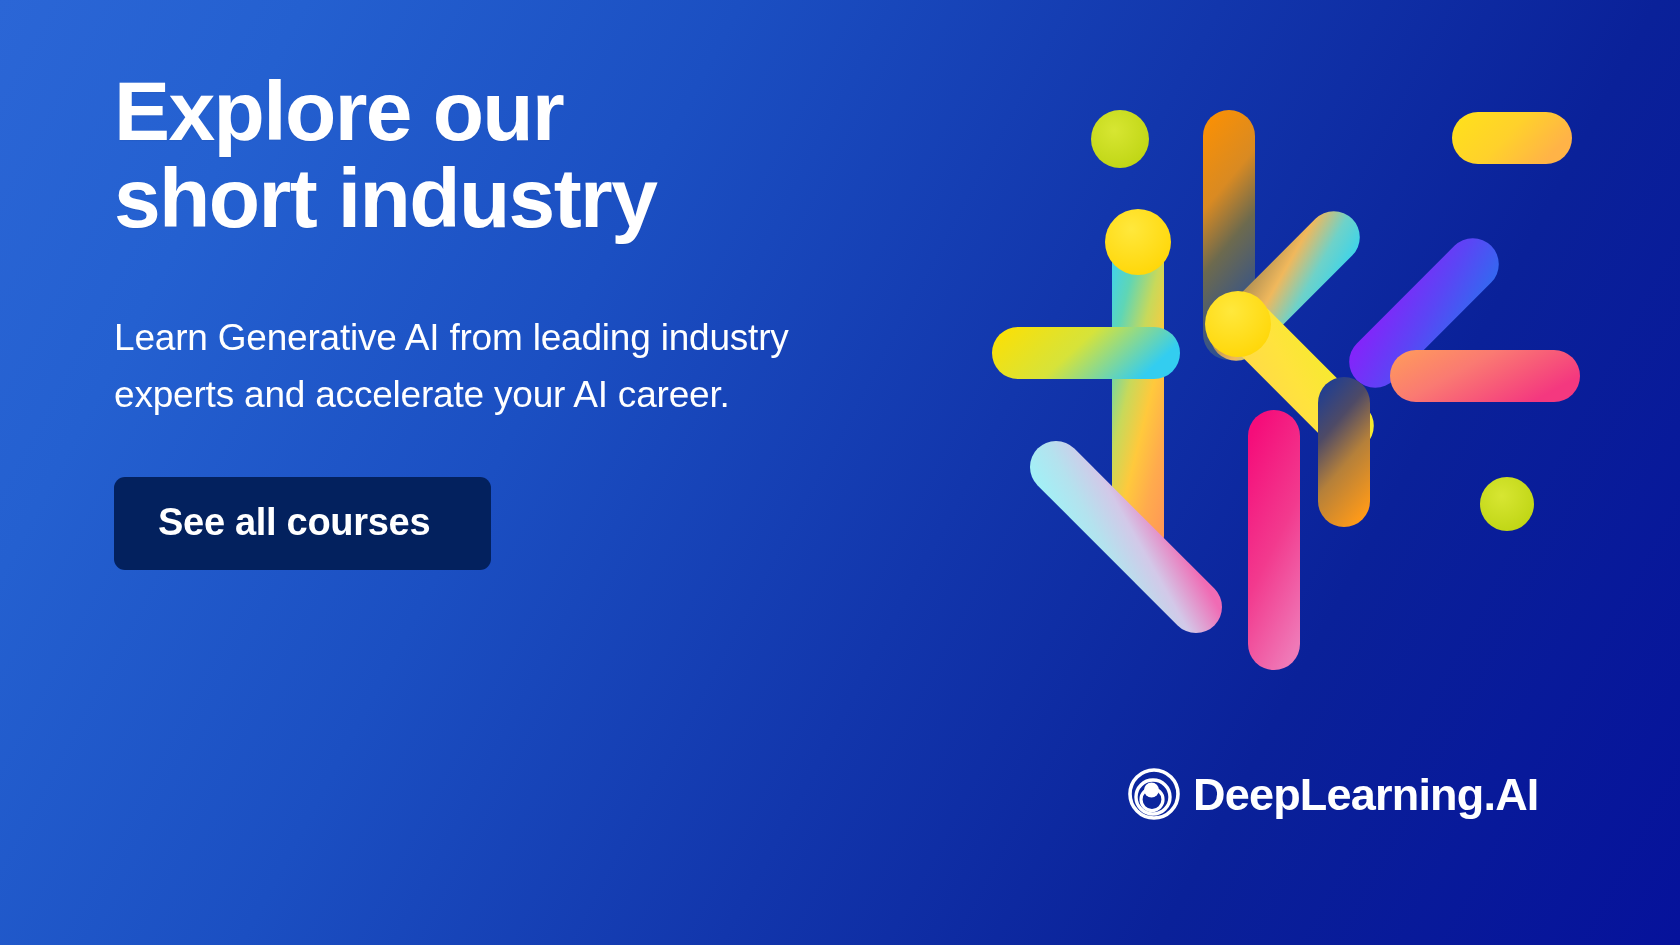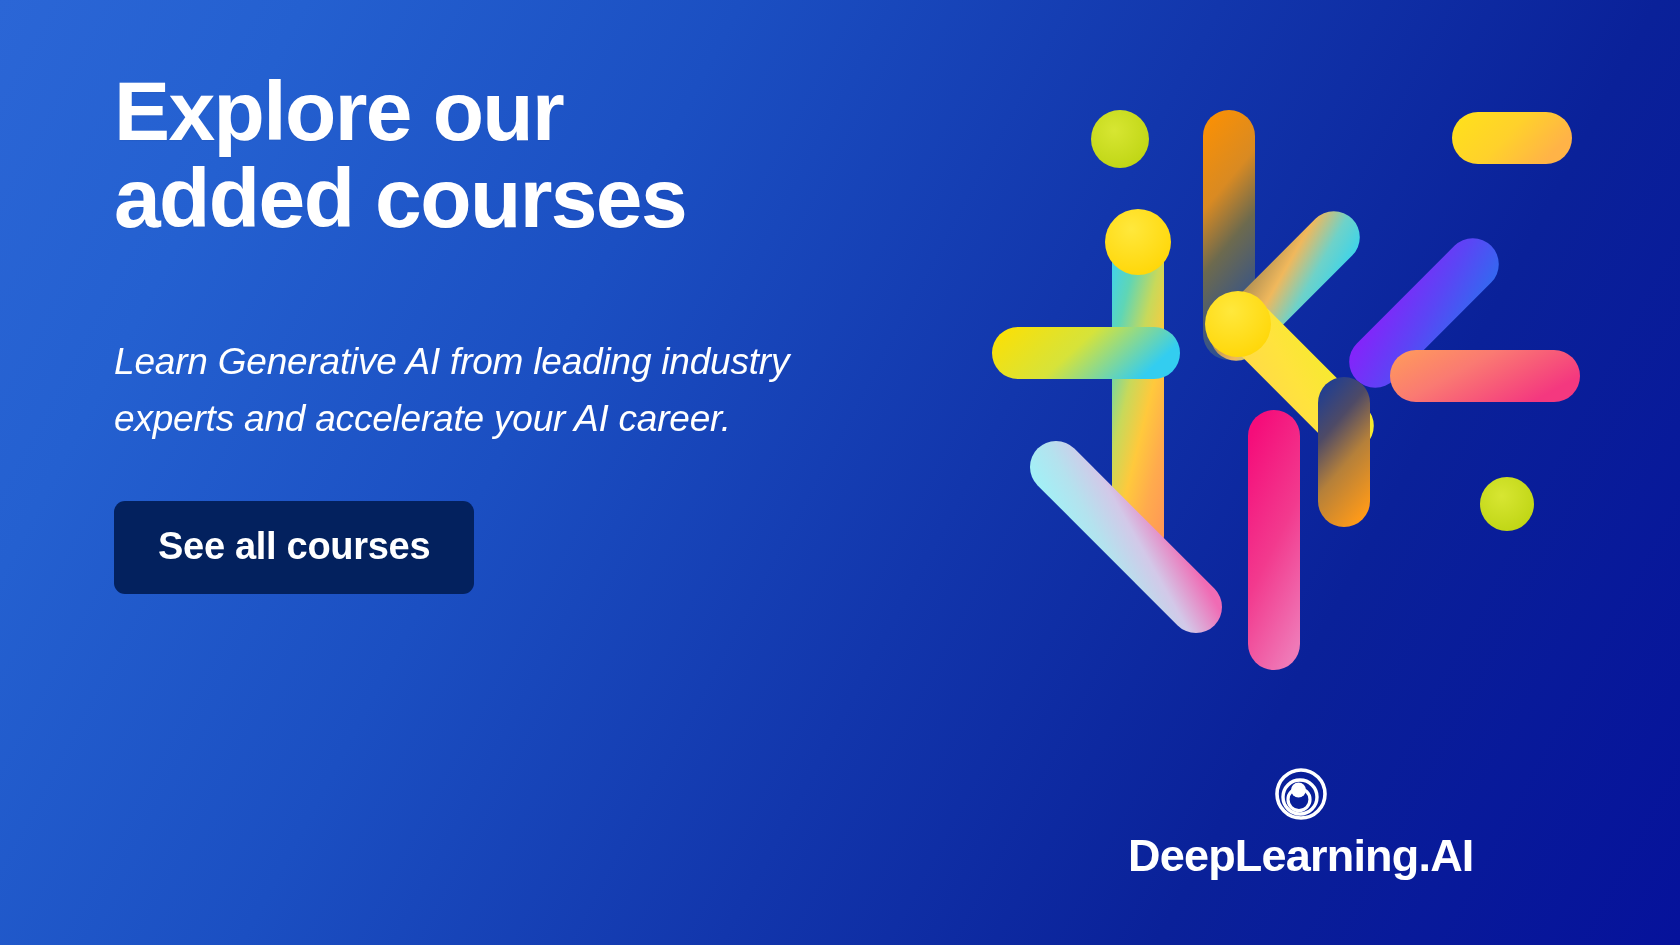--- a/index.html
+++ b/index.html
@@ -34,43 +34,42 @@
   #headline {
     font-size:84px;
     font-weight:700;
     line-height:1.04;
     letter-spacing:-1.6px;
     white-space:pre-line;
     text-shadow:0 1px 1px rgba(0,0,0,0.06);
   }
 
   #subcopy {
-    margin-top:90px;
+    margin-top:66px;
     font-size:37px;
     font-weight:400;
     line-height:1.56;
     letter-spacing:-0.2px;
     max-width:790px;
-    font-style:italic;
   }
 
   #justadded {
     margin-top:50px;
     font-size:37px;
     font-weight:400;
     line-height:1.3;
     letter-spacing:-0.2px;
     white-space:nowrap;
   }
   #justadded .ja-label { font-weight:700; }
 
   #cta {
     display:inline-block;
     margin-top:53px;
-    padding:26px 44px 29px 44px;
+    padding:26px 61px 29px 44px;
     background:#03215e;
     color:#ffffff;
     border:none;
     border-radius:11px;
     font-family:"Liberation Sans", sans-serif;
     font-size:38px;
     font-weight:700;
     letter-spacing:-0.3px;
     line-height:1;
     cursor:pointer;
@@ -84,42 +83,41 @@
   }
   #art svg { display:block; width:100%; height:100%; overflow:visible; }
 
   
   #logo {
     position:absolute;
     left:1128px; top:768px;
     display:flex;
     align-items:center;
     gap:13px;
-    flex-direction:column;
   }
   #logo-mark { width:52px; height:52px; flex:0 0 52px; }
   #logo-mark svg { display:block; width:52px; height:52px; }
   #logo-text {
     color:#ffffff;
     font-size:45px;
     font-weight:700;
     letter-spacing:-0.8px;
     line-height:1;
     white-space:nowrap;
   }
 </style>
 </head>
 <body>
 
 <div id="banner">
 
   <div id="copy">
 
     <h1 id="headline">Explore our
-added courses</h1>
+short industry</h1>
 
     <p id="subcopy">Learn Generative AI from leading industry experts and accelerate your AI career.</p>
 
 
     <button id="cta">See all courses</button>
   </div>
 
   <div id="art">
     <svg viewBox="0 0 540 640" xmlns="http://www.w3.org/2000/svg" aria-hidden="true">
       <defs>

